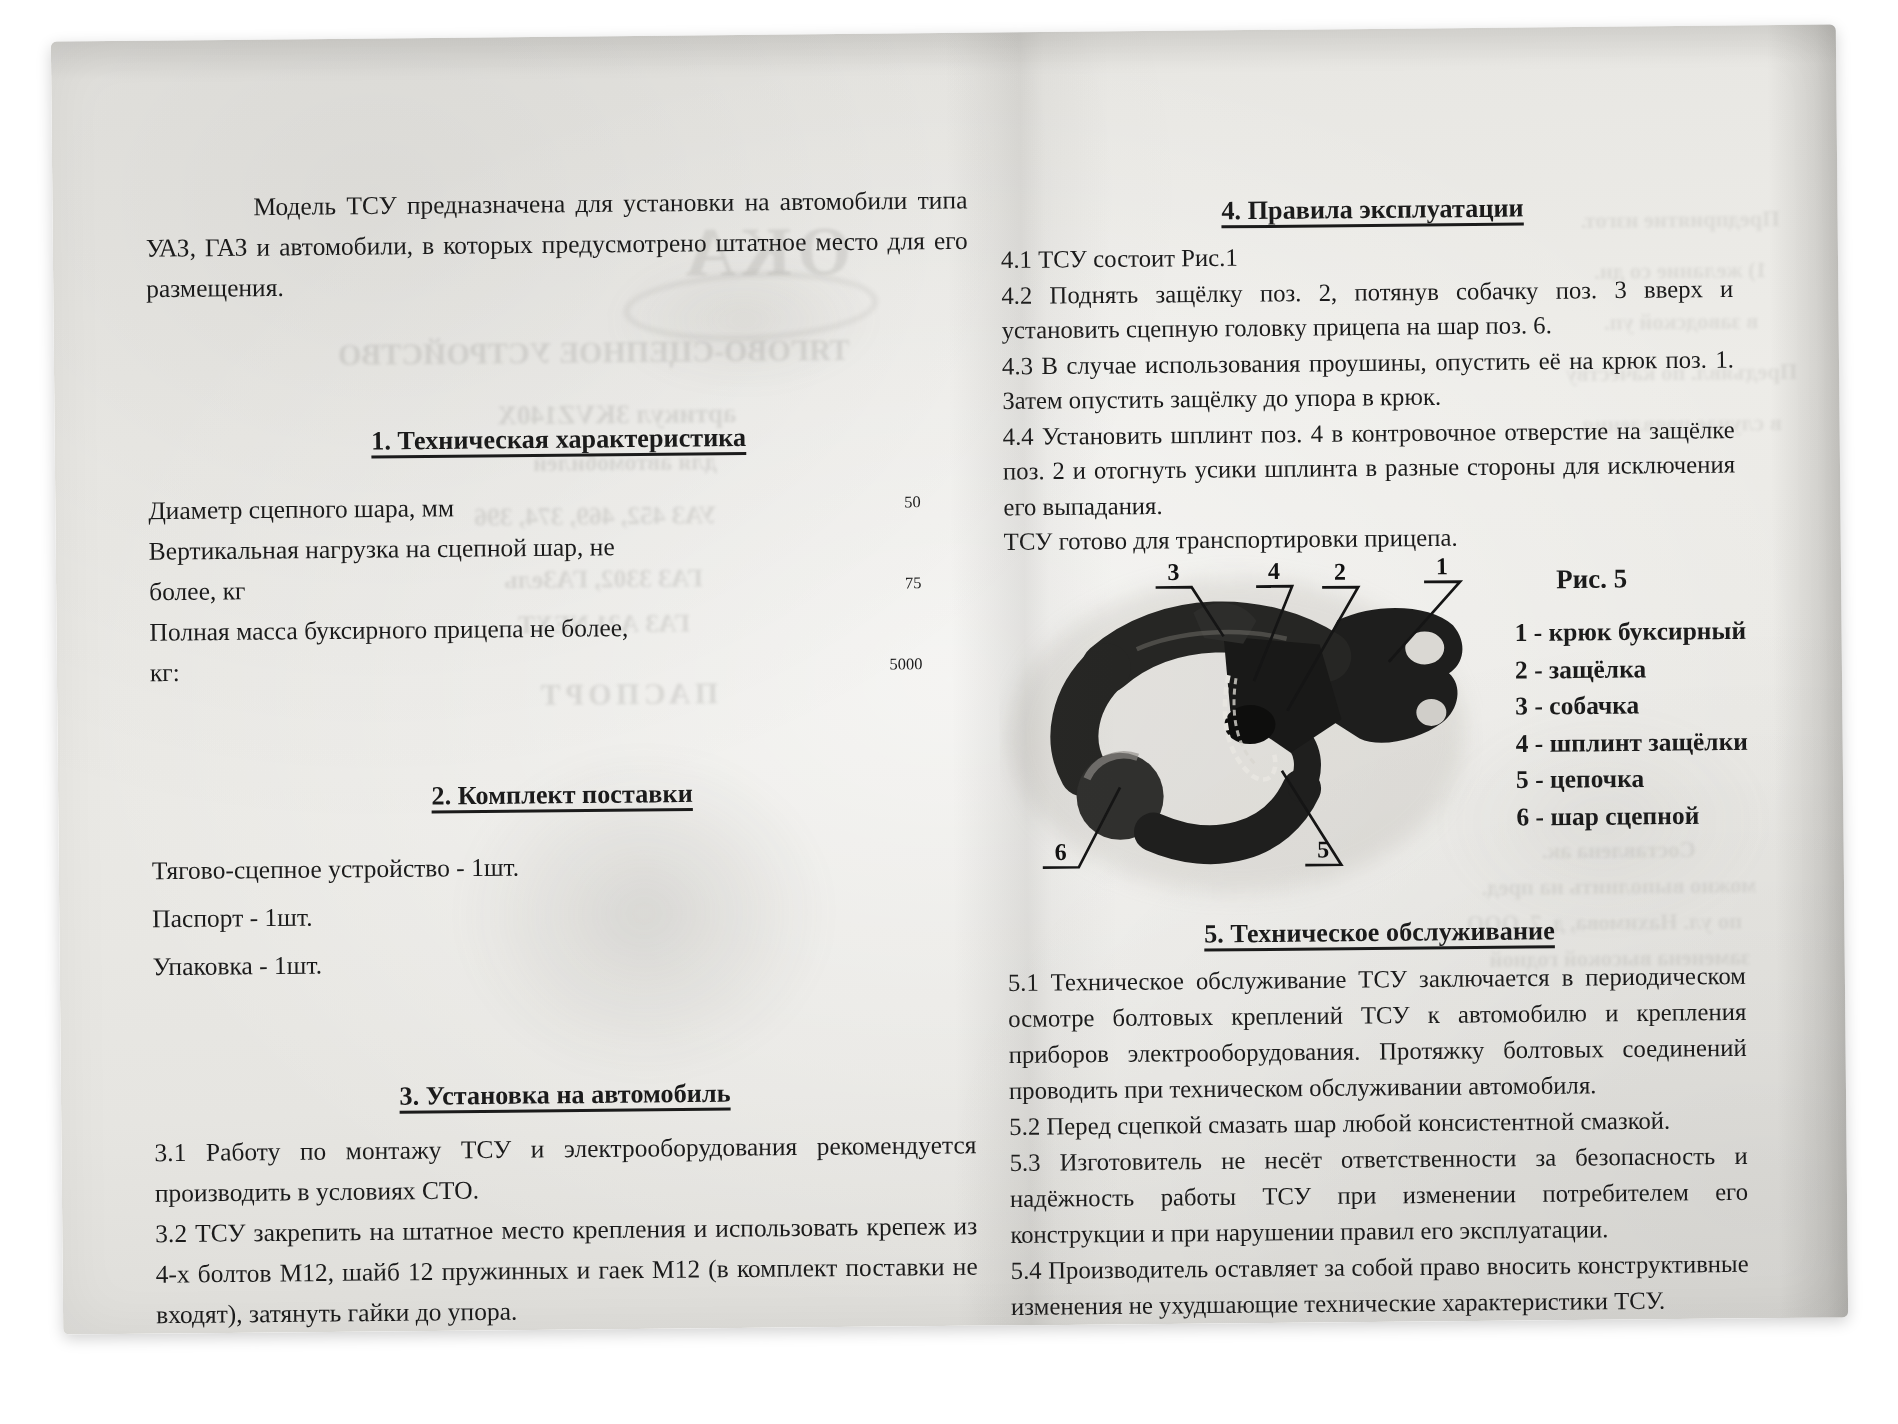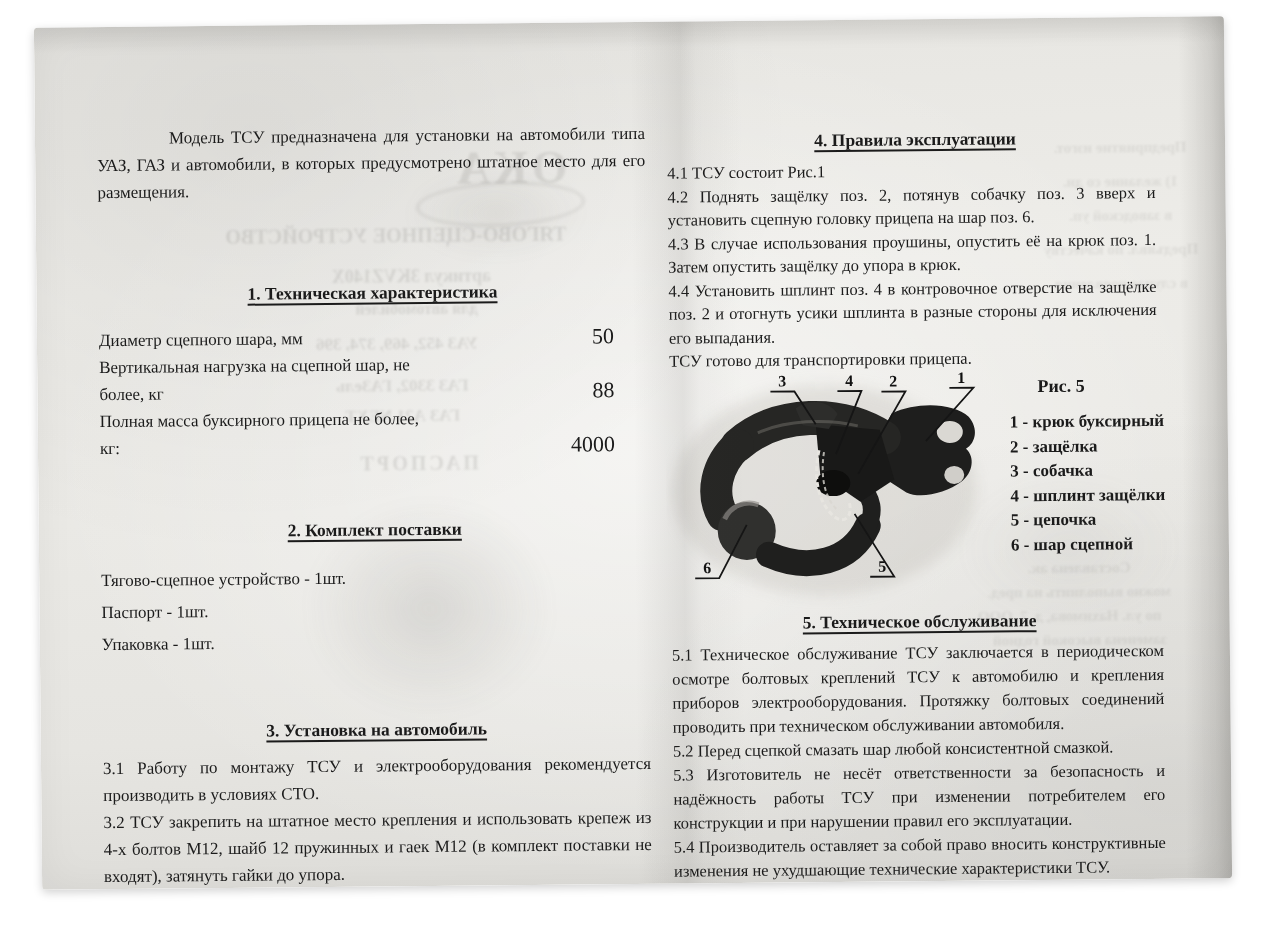--- a/index.html
+++ b/index.html
@@ -39,21 +39,21 @@
   .bleed-r{opacity:0.10;filter:blur(1.2px);font-size:15px;}
 
   
   .col{position:absolute;}
   .para{position:absolute;font-size:17px;line-height:27px;text-align:justify;}
   .h{position:absolute;font-weight:bold;font-size:17.5px;text-align:center;width:100%;}
   .h span{text-decoration:underline;text-underline-offset:4px;text-decoration-thickness:1.5px;}
   .spec{position:absolute;width:515px;}
   .spec-row{display:flex;justify-content:space-between;align-items:flex-end;font-size:17px;line-height:27px;}
   .spec-label{max-width:330px;}
-  .spec-value{font-size:22px;}
+  .spec-value{font-size:11px;}
   .pkg-item{font-size:17px;line-height:32px;}
   .r-para{position:absolute;font-size:16.5px;line-height:23.5px;text-align:justify;}
   .legend{position:absolute;font-size:17px;line-height:24.6px;font-weight:600;white-space:nowrap;}
   .fig-caption{position:absolute;font-size:18px;font-weight:600;}
 </style>
 </head>
 <body>
 
 <div class="paper">
 
@@ -87,25 +87,25 @@
 
     <div class="h" style="top:258px;"><span>1. Техническая характеристика</span></div>
 
     <div class="spec" style="top:300px;">
       <div class="spec-row">
         <div class="spec-label">Диаметр сцепного шара, мм</div>
         <div class="spec-value">50</div>
       </div>
       <div class="spec-row">
         <div class="spec-label">Вертикальная нагрузка на сцепной шар, не более, кг</div>
-        <div class="spec-value">88</div>
+        <div class="spec-value">75</div>
       </div>
       <div class="spec-row">
         <div class="spec-label">Полная масса буксирного прицепа не более, кг:</div>
-        <div class="spec-value">4000</div>
+        <div class="spec-value">5000</div>
       </div>
     </div>
 
     <div class="h" style="top:495px;"><span>2. Комплект поставки</span></div>
 
     <div style="position:absolute;top:538px;width:548px;">
       <div class="pkg-item">Тягово-сцепное устройство - 1шт.</div>
       <div class="pkg-item">Паспорт  - 1шт.</div>
       <div class="pkg-item">Упаковка - 1шт.</div>
     </div>

